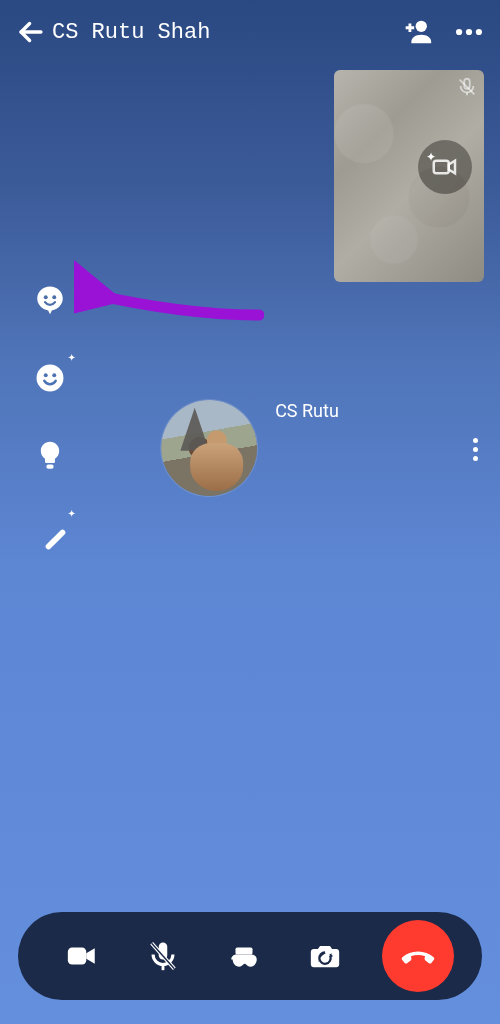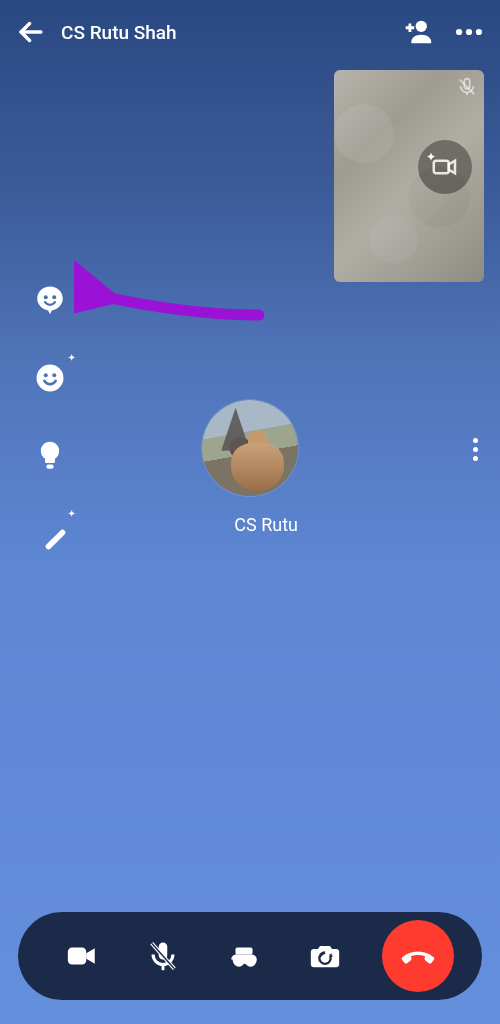--- a/index.html
+++ b/index.html
@@ -12,21 +12,21 @@
   }
   
   .header {
     position: absolute; top: 0; left: 0; right: 0;
     height: 64px;
     display: flex; align-items: center;
     padding: 0 14px;
     color: #fff;
   }
   .back-btn { width: 34px; height: 34px; display:flex; align-items:center; justify-content:center; cursor:pointer; }
-  .title { font-size: 19px; font-weight: 500; margin-left: 13px; flex: 1; }
+  .title { font-size: 22px; font-weight: 500; margin-left: 4px; flex: 1; font-family: Liberation Mono, monospace; }
   .add-person { width: 34px; height: 34px; display:flex; align-items:center; justify-content:center; margin-right: 18px; cursor:pointer; }
   .more-btn { width: 34px; height: 34px; display:flex; align-items:center; justify-content:center; cursor:pointer; }
   
   .pip {
     position: absolute;
     top: 70px; right: 16px;
     width: 150px; height: 212px;
     background: linear-gradient(135deg, #b6b4ac 0%, #9e9b92 30%, #b0ada5 55%, #8e8b83 100%);
     border-radius: 6px;
     overflow: hidden;
@@ -64,21 +64,21 @@
   .arrow-annot {
     position: absolute;
     left: 74px; top: 260px;
     width: 190px; height: 70px;
     pointer-events: none;
   }
   
   .center {
     position: absolute;
     left: 50%; top: 400px; transform: translateX(-50%);
-    display:flex; flex-direction:column; align-items:flex-end; gap: 18px;
+    display:flex; flex-direction:row; align-items:flex-start; gap: 18px;
   }
   .avatar {
     width: 96px; height: 96px; border-radius: 50%;
     background:
       radial-gradient(circle at 58% 42%, #c59a6e 0 12%, transparent 13%),
       radial-gradient(circle at 40% 50%, #6b4a35 0 14%, transparent 15%),
       linear-gradient(170deg, #a9b8c6 0 35%, #9ea58f 35% 55%, #7b7464 55% 100%);
     box-shadow: 0 0 0 1px rgba(255,255,255,0.15);
     position: relative;
     overflow: hidden;

